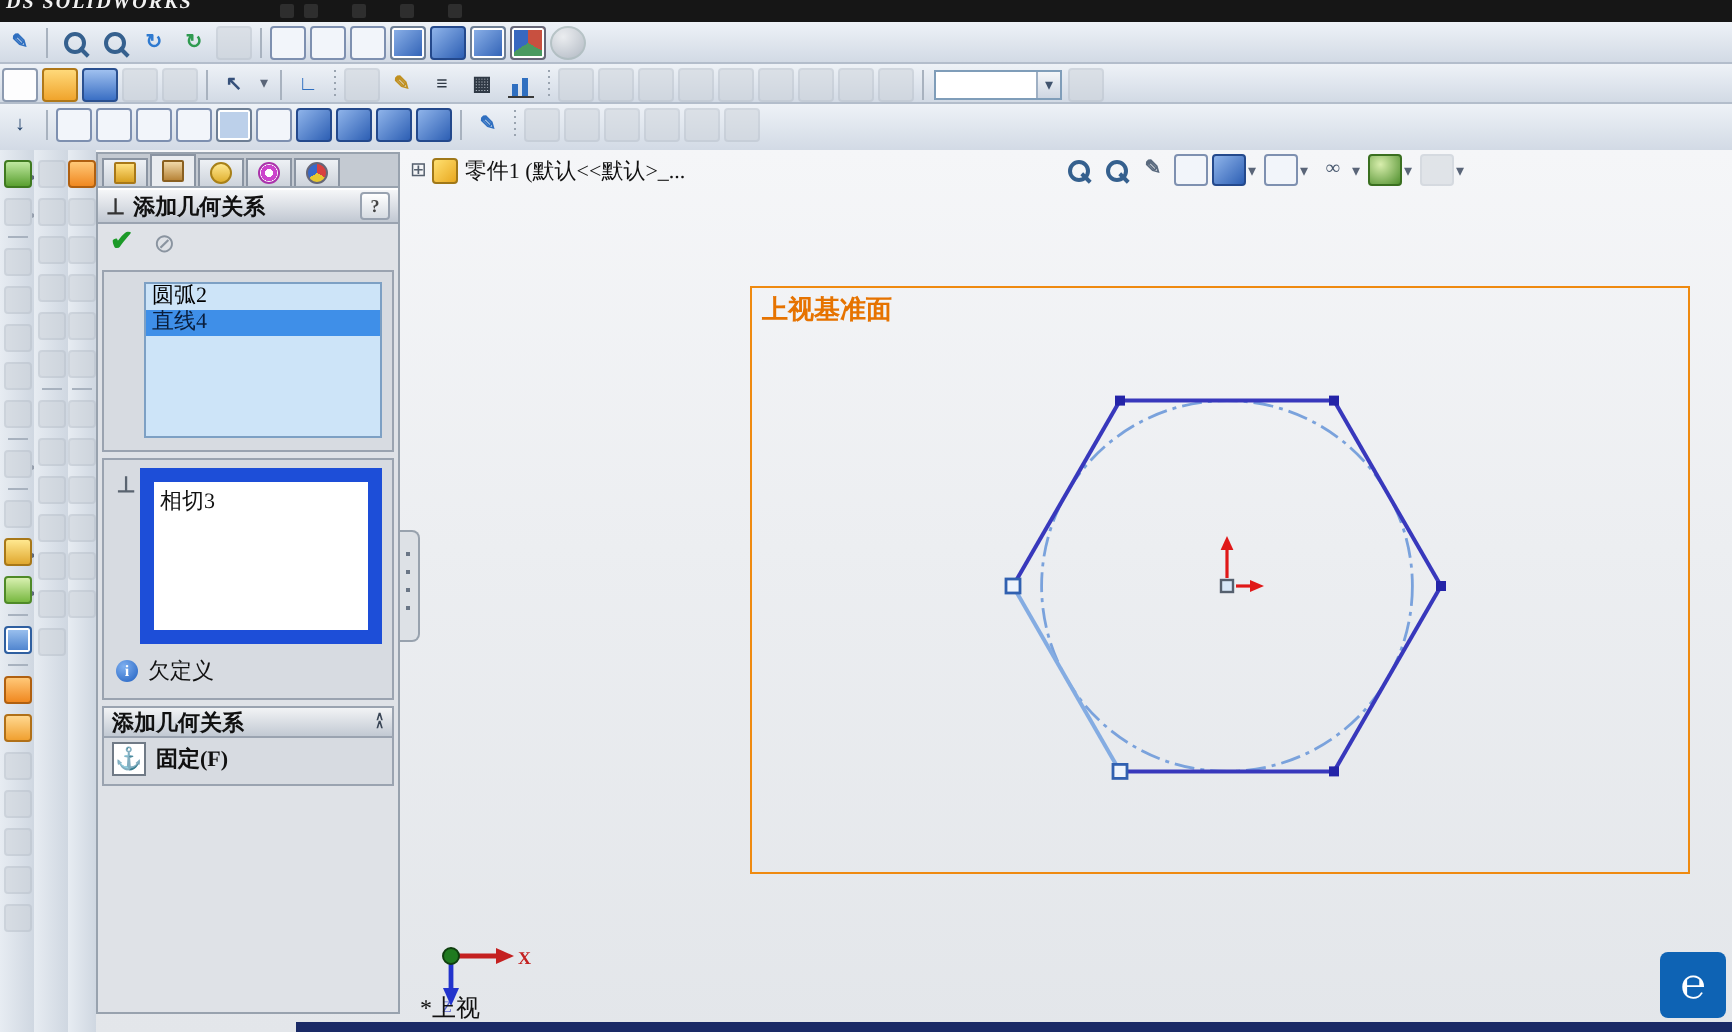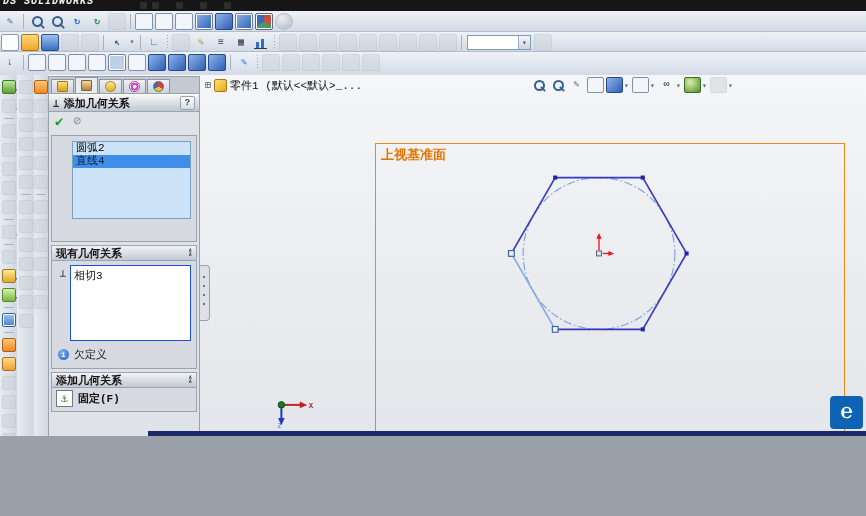--- a/index.html
+++ b/index.html
@@ -1,17 +1,17 @@
 <!DOCTYPE html>
 <html><head>
 <meta charset="utf-8">
 <style>
   html,body{margin:0;padding:0;background:#9aa0a8;}
-  #app{position:relative;width:866px;height:436px;overflow:hidden;
-       font-family:Liberation Mono, monospace;
+  #app{position:relative;width:866px;height:516px;overflow:hidden;
+       font-family:Liberation Serif, serif;
        background:#dfe5ee;font-size:11px;color:#111;}
 
   
   .titlebar{position:absolute;left:0;top:0;width:866px;height:11px;background:#161616;overflow:hidden;}
   .logo{position:absolute;left:3px;top:-4px;color:#f2f2f2;font-weight:bold;font-style:italic;
         font-size:10px;letter-spacing:1px;}
   .tmenu{position:absolute;top:2px;width:7px;height:7px;background:#2e2e2e;border-radius:1px;}
 
   
   .tbrow{position:absolute;left:0;width:866px;background:linear-gradient(#eef2f7,#d2dae5);
@@ -90,27 +90,27 @@
   .helpbtn{margin-left:auto;width:13px;height:12px;border:1px solid #98a2b0;border-radius:2px;
            background:linear-gradient(#ffffff,#d6dbe2);font-size:9px;line-height:12px;text-align:center;color:#444;}
   .pmactions{height:20px;display:flex;align-items:center;gap:10px;padding:0 6px;}
   .okbtn{color:#1c9a28;font-size:14px;font-weight:bold;line-height:18px;}
   .cancelbtn{color:#8a94a0;font-size:13px;line-height:18px;}
 
   .sec{margin:3px 2px 0;border:1px solid #9aa3b0;background:#d7dbe1;}
   .sechdr{height:14px;background:linear-gradient(#f2f3f5,#c2c9d3);border-bottom:1px solid #9aa3b0;
           display:flex;align-items:center;padding:0 4px;font-weight:bold;font-size:11px;}
   .chev{margin-left:auto;display:flex;flex-direction:column;line-height:4px;font-size:6px;color:#3a4656;}
-  .selbox{margin:5px 5px 22px 20px;height:76px;background:#cde4f8;border:1px solid #7da0c4;
+  .selbox{margin:5px 5px 6px 20px;height:76px;background:#cde4f8;border:1px solid #7da0c4;
           overflow:hidden;}
   .selitem{height:13px;line-height:13px;padding:0 3px;color:#000;}
   .selitem.selected{background:#3f8fe8;color:#0a1e3c;}
   .relwrap{display:flex;padding:4px 5px 2px 4px;}
   .relicon{width:14px;color:#5a6470;font-size:11px;font-weight:bold;text-align:center;padding-top:2px;}
-  .relbox{flex:1;height:70px;background:#fff;border:1px solid #1d4ed8;padding:2px 3px;overflow:hidden;}
+  .relbox{flex:1;height:70px;background:#fff;border:7px solid #1d4ed8;padding:2px 3px;overflow:hidden;}
   .statusrow{display:flex;align-items:center;gap:5px;padding:4px 4px 6px 6px;}
   .infoicon{width:11px;height:11px;border-radius:50%;background:radial-gradient(circle at 35% 30%,#7fb0f0,#1f5fc0);
             color:#fff;font-size:8px;font-weight:bold;line-height:11px;text-align:center;}
   .optrow{display:flex;align-items:center;gap:5px;padding:2px 4px;}
   .optic{width:15px;height:15px;background:#fff;border:1px solid #707a86;display:flex;
          align-items:center;justify-content:center;font-size:11px;}
   .pmhandle{position:absolute;left:200px;top:265px;width:9px;height:54px;background:#dde1e6;
             border:1px solid #98a2ae;border-left:none;border-radius:0 4px 4px 0;}
   .pmhandle::before{content:"";position:absolute;left:3px;top:10px;width:2px;height:34px;
             background:repeating-linear-gradient(#6a7686 0 2px,transparent 2px 9px);}
@@ -338,27 +338,20 @@
     </div>
 
     <div class="sec">
       <div class="selbox">
         <div class="selitem">圆弧2</div>
         <div class="selitem selected">直线4</div>
       </div>
     </div>
 
     <div class="sec">
-      <div class="sechdr">
-        <span>现有几何关系</span>
-        <span class="chev">
-            <span>∧</span>
-            <span>∧</span>
-          </span>
-      </div>
       <div class="relwrap">
         <div class="relicon">⊥</div>
         <div class="relbox">
           <div>相切3</div>
         </div>
       </div>
       <div class="statusrow">
         <span class="infoicon">i</span>
         <span>欠定义</span>
       </div>

